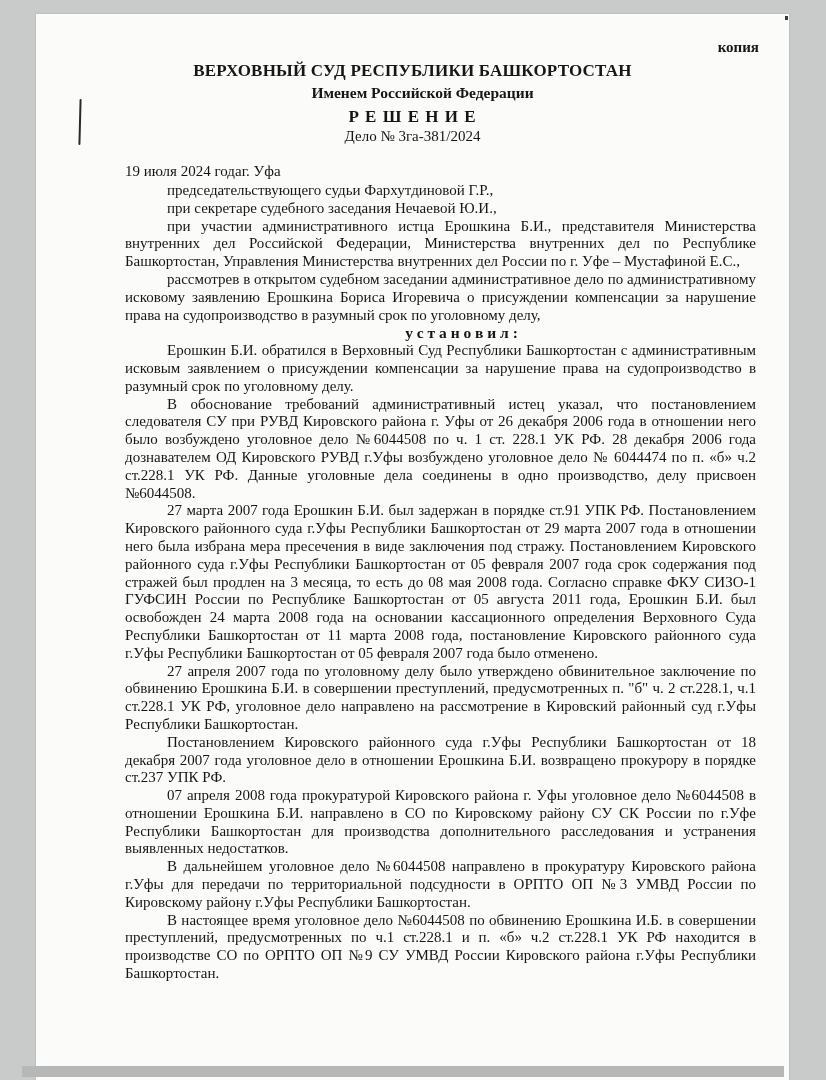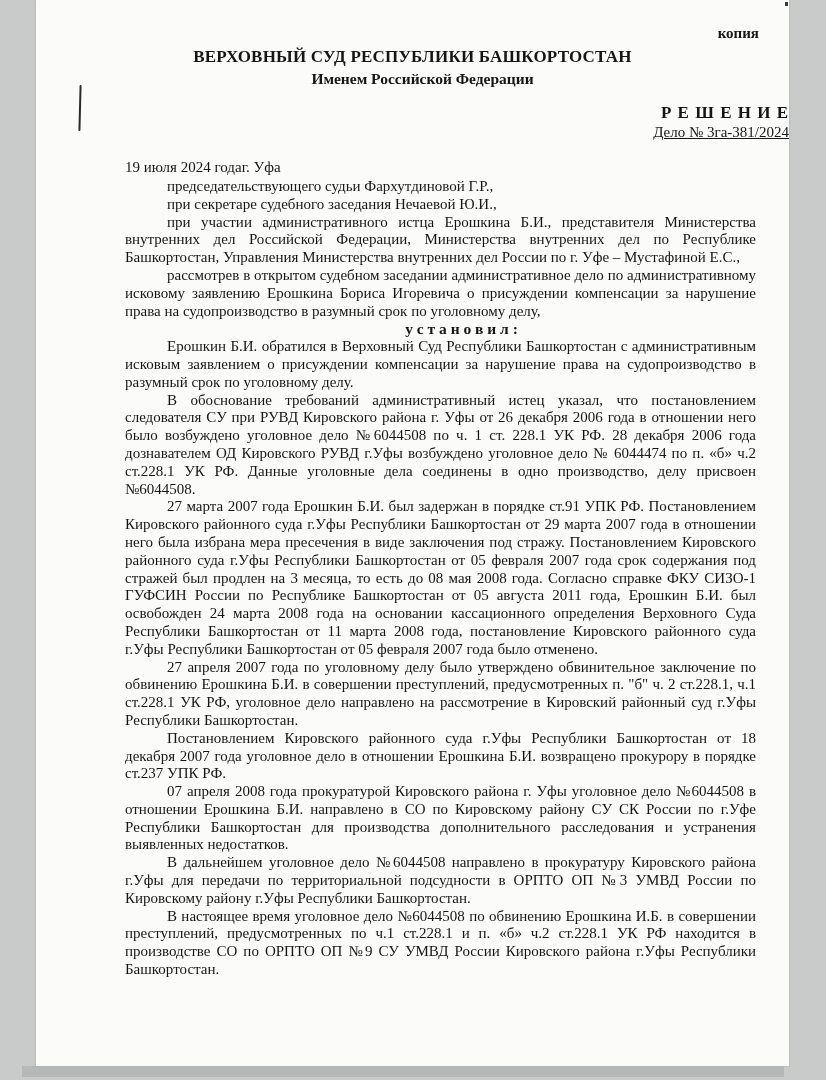--- a/index.html
+++ b/index.html
@@ -12,21 +12,21 @@
   }
   .canvas {
     position: relative;
     width: 826px;
     height: 1080px;
     background: #c9cbca;
   }
   .page {
     position: absolute;
     left: 36px;
-    top: 0;
+    top: 14px;
     width: 753px;
     height: 1066px;
     background: #fbfbfa;
     color: #161616;
     box-shadow: 0 0 2px rgba(0,0,0,0.15);
   }
   .bottom-band {
     position: absolute;
     left: 22px;
     top: 1066px;
@@ -69,33 +69,32 @@
   }
   .in-name {
     text-align: center;
     font-weight: bold;
     font-size: 15.5px;
     line-height: 19px;
     margin-top: 2px;
     padding-left: 20px;
   }
   .doc-type {
-    text-align: right;
+    text-align: center;
     font-weight: bold;
     font-size: 17px;
     line-height: 19px;
-    margin-top: 15px;
+    margin-top: 5px;
     letter-spacing: 1px;
   }
   .case-number {
-    text-align: right;
+    text-align: center;
     font-size: 15px;
     line-height: 18px;
     margin-top: 1px;
-    text-decoration: underline;
   }
   .date-row {
     display: flex;
     padding: 0 33px 0 89px;
     margin-top: 17px;
     font-size: 15px;
     line-height: 18px;
   }
   .bodytext {
     padding: 2px 33px 0 89px;

